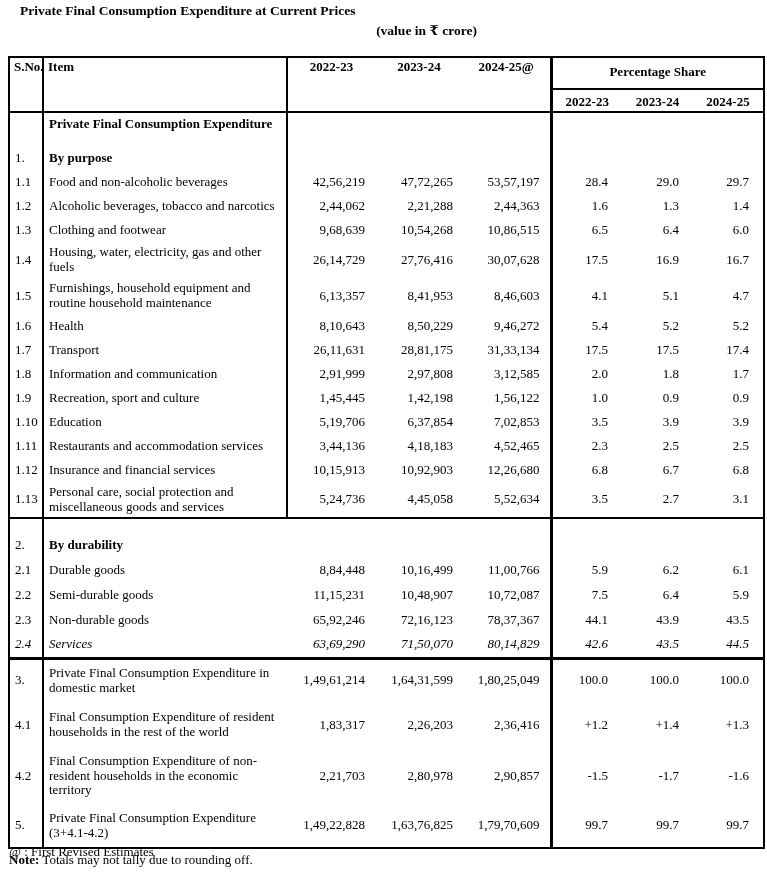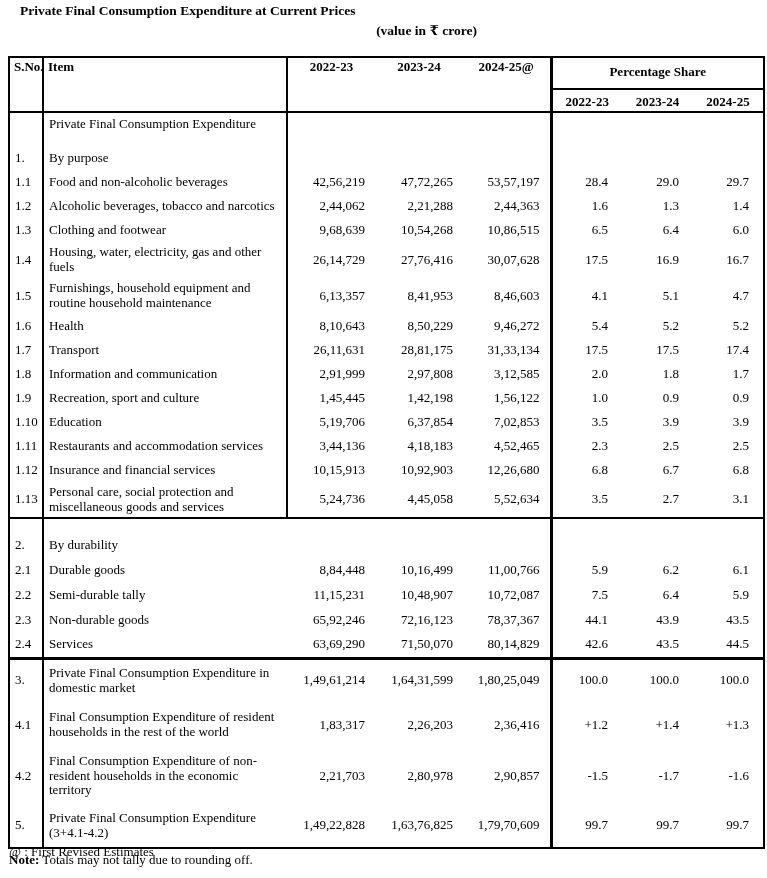--- a/index.html
+++ b/index.html
@@ -51,21 +51,21 @@
   tbody.sec1 { border-bottom: 2px solid #000; }
   tbody.sec2 { border-bottom: 3px solid #000; }
 
   td { vertical-align: middle; }
   td.c-sno  { text-align: left; padding-left: 5px; border-right: 2px solid #000; }
   td.c-item { text-align: left; padding-left: 5px; padding-right: 6px; }
   tbody.sec1 td.c-item { border-right: 2px solid #000; }
   td.c-v { text-align: right; padding-right: 10px; }
   td.c-p { text-align: right; padding-right: 14px; }
   td.c-p.first { border-left: 3px solid #000; }
-  td.bold { font-weight: normal; margin-top: 27px; }
+  td.bold { font-weight: bold; margin-top: 27px; }
 
   .footnote1 {
     position: absolute; left: 9px; top: 844px;
     font-size: 13px;
   }
   .footnote2 {
     position: absolute; left: 9px; top: 852px;
     font-size: 13px;
   }
   .footnote2 .note-label { font-weight: bold; }
@@ -290,39 +290,39 @@
         <td class="c-item">Durable goods</td>
         <td class="c-v">8,84,448</td>
         <td class="c-v">10,16,499</td>
         <td class="c-v">11,00,766</td>
         <td class="c-p first">5.9</td>
         <td class="c-p">6.2</td>
         <td class="c-p">6.1</td>
       </tr>
       <tr style="height: 25px;">
         <td class="c-sno">2.2</td>
-        <td class="c-item">Semi-durable tally</td>
+        <td class="c-item">Semi-durable goods</td>
         <td class="c-v">11,15,231</td>
         <td class="c-v">10,48,907</td>
         <td class="c-v">10,72,087</td>
         <td class="c-p first">7.5</td>
         <td class="c-p">6.4</td>
         <td class="c-p">5.9</td>
       </tr>
       <tr style="height: 25px;">
         <td class="c-sno">2.3</td>
         <td class="c-item">Non-durable goods</td>
         <td class="c-v">65,92,246</td>
         <td class="c-v">72,16,123</td>
         <td class="c-v">78,37,367</td>
         <td class="c-p first">44.1</td>
         <td class="c-p">43.9</td>
         <td class="c-p">43.5</td>
       </tr>
-      <tr style="height: 25px;">
+      <tr style="height: 25px; font-style: italic;">
         <td class="c-sno">2.4</td>
         <td class="c-item">Services</td>
         <td class="c-v">63,69,290</td>
         <td class="c-v">71,50,070</td>
         <td class="c-v">80,14,829</td>
         <td class="c-p first">42.6</td>
         <td class="c-p">43.5</td>
         <td class="c-p">44.5</td>
       </tr>
     </tbody>

